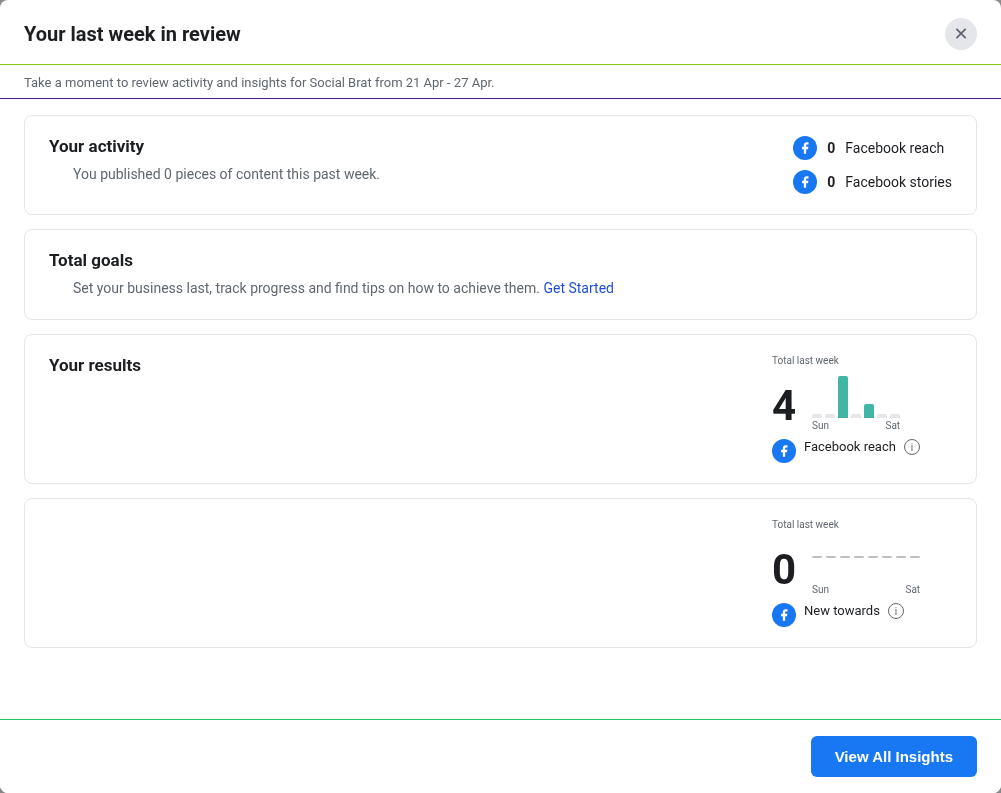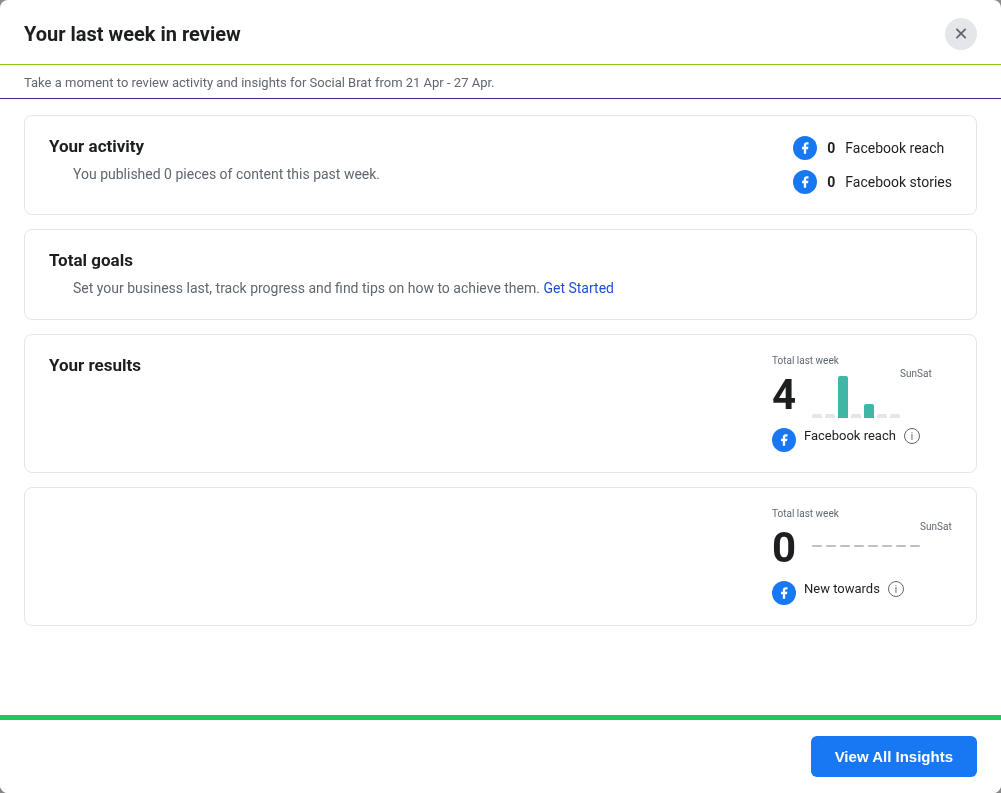--- a/index.html
+++ b/index.html
@@ -151,21 +151,21 @@
     }
     .total-number {
       font-size: 42px;
       font-weight: 700;
       color: #1c1e21;
       line-height: 1;
       margin-bottom: 4px;
     }
     .chart-area {
       display: flex;
-      flex-direction: row;
+      flex-direction: column;
       align-items: flex-start;
     }
     .bar-chart {
       display: flex;
       align-items: flex-end;
       gap: 3px;
       height: 50px;
       margin-bottom: 2px;
     }
     .bar {
@@ -224,21 +224,21 @@
     .dash {
       width: 10px;
       height: 2px;
       background: #bcc0c4;
       border-radius: 1px;
     }
     .modal-footer {
       display: flex;
       justify-content: flex-end;
       padding: 16px 24px;
-      border-top: 5px solid #22c55e;
+      border-top: 1px solid #22c55e;
       flex-shrink: 0;
       background: #fff;
     }
     .view-insights-btn {
       background: #1877f2;
       color: #fff;
       border: none;
       border-radius: 6px;
       padding: 12px 24px;
       font-size: 15px;

